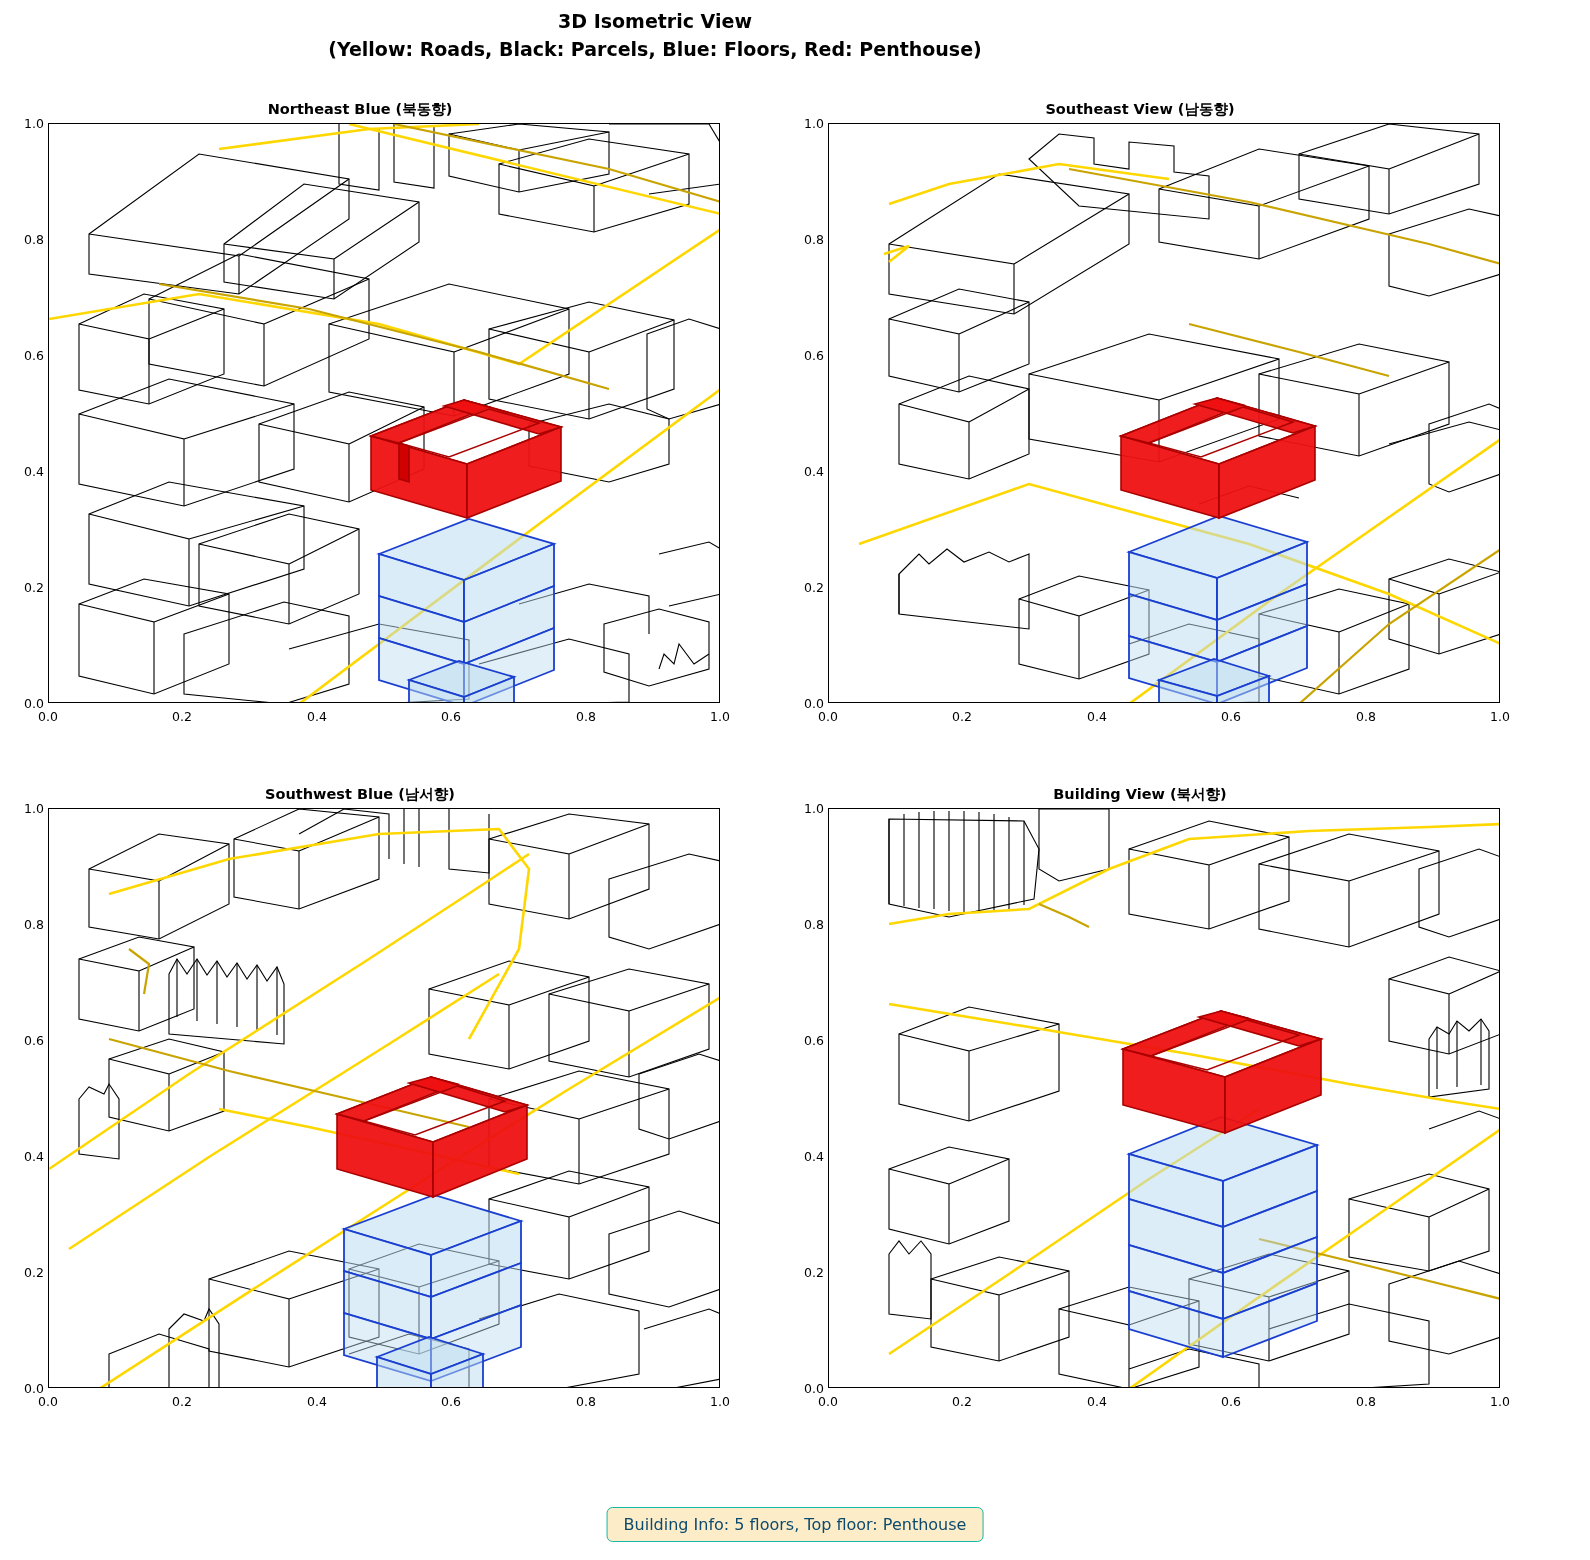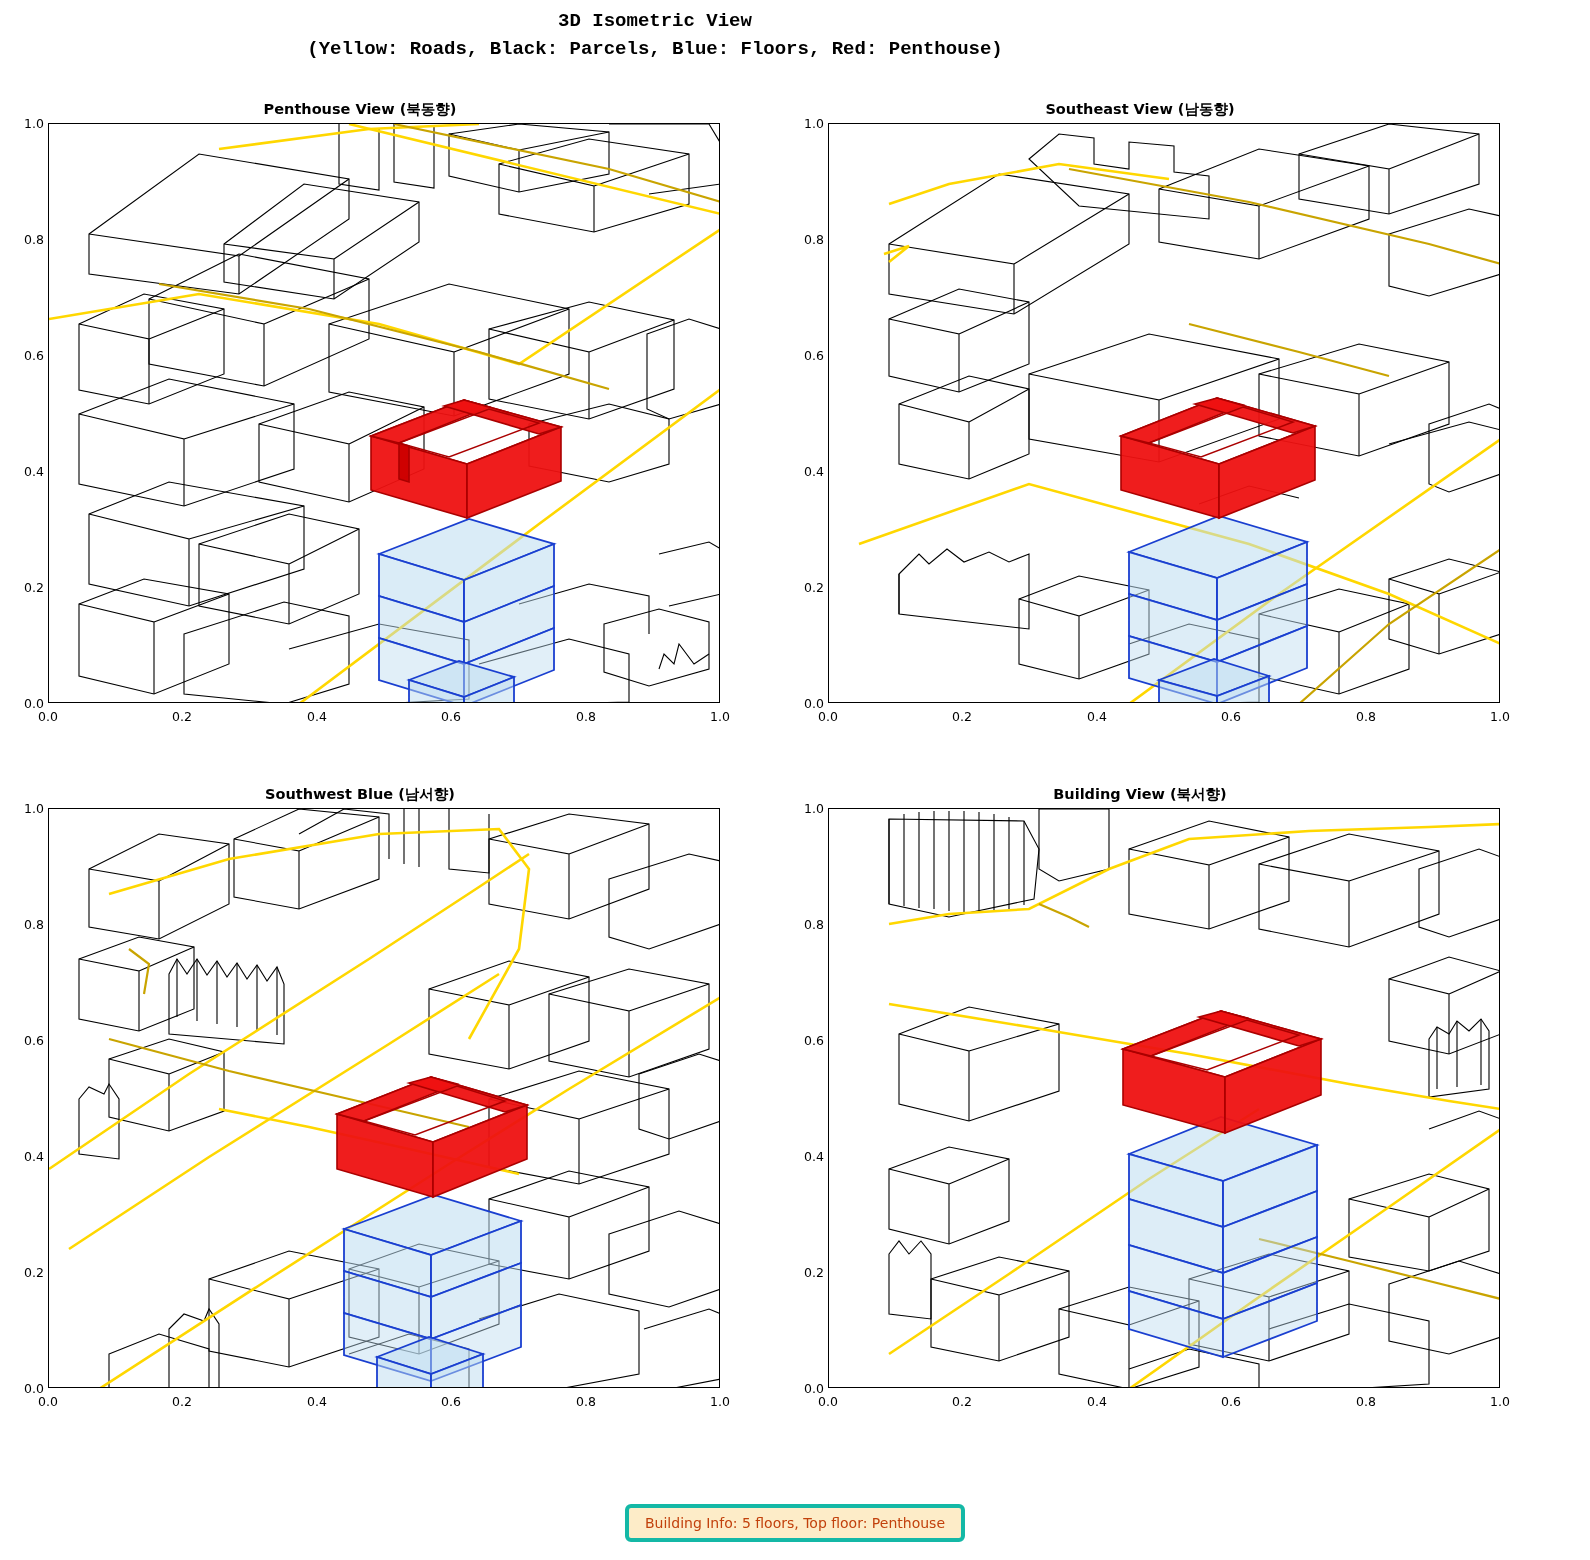--- a/index.html
+++ b/index.html
@@ -18,21 +18,20 @@
   .fig-title {
     position: absolute;
     top: 8px;
     left: 0;
     width: 1310px;
     text-align: center;
     font-size: 19px;
     font-weight: bold;
     line-height: 1.45;
     white-space: pre-line;
-    font-family: Liberation Mono, monospace;
   }
   .panel {
     position: absolute;
     width: 720px;
     height: 635px;
   }
   .panel-title {
     position: absolute;
     top: 0;
     left: 0;
@@ -76,35 +75,35 @@
     font-size: 12.5px;
     width: 60px;
     transform: translateX(-50%);
   }
   .info-box {
     position: absolute;
     left: 50%;
     transform: translateX(-50%);
     bottom: 18px;
     background: #fdecc8;
-    border: 4px solid #14b8a6;
+    border: 1px solid #14b8a6;
     border-radius: 6px;
     padding: 7px 16px;
-    font-size: 14px;
-    color: #c2410c;
+    font-size: 16px;
+    color: #0c4a6e;
   }
 </style>
 </head>
 <body>
 
 <div class="fig-title">3D Isometric View
 (Yellow: Roads, Black: Parcels, Blue: Floors, Red: Penthouse)</div>
 
 <div class="panel" style="left:0px; top:100px;">
-  <div class="panel-title">Penthouse View (북동향)</div>
+  <div class="panel-title">Northeast Blue (북동향)</div>
   <div class="plot-wrap">
     <div class="axes-box">
       <svg width="672" height="580" viewBox="0 0 672 580">
         <g fill="none" stroke="#000" stroke-width="1.1">
 
           <path d="M40,110 L150,30 L300,55 L300,95 L190,170 L40,150 Z"></path>
           <path d="M40,110 L190,132 L190,170 M190,132 L300,55"></path>
           <path d="M175,120 L255,60 L370,78 L370,118 L285,175 L175,158 Z"></path>
           <path d="M175,120 L285,135 L285,175 M285,135 L370,78"></path>
           <path d="M290,0 L290,60 L330,66 L330,5"></path>

